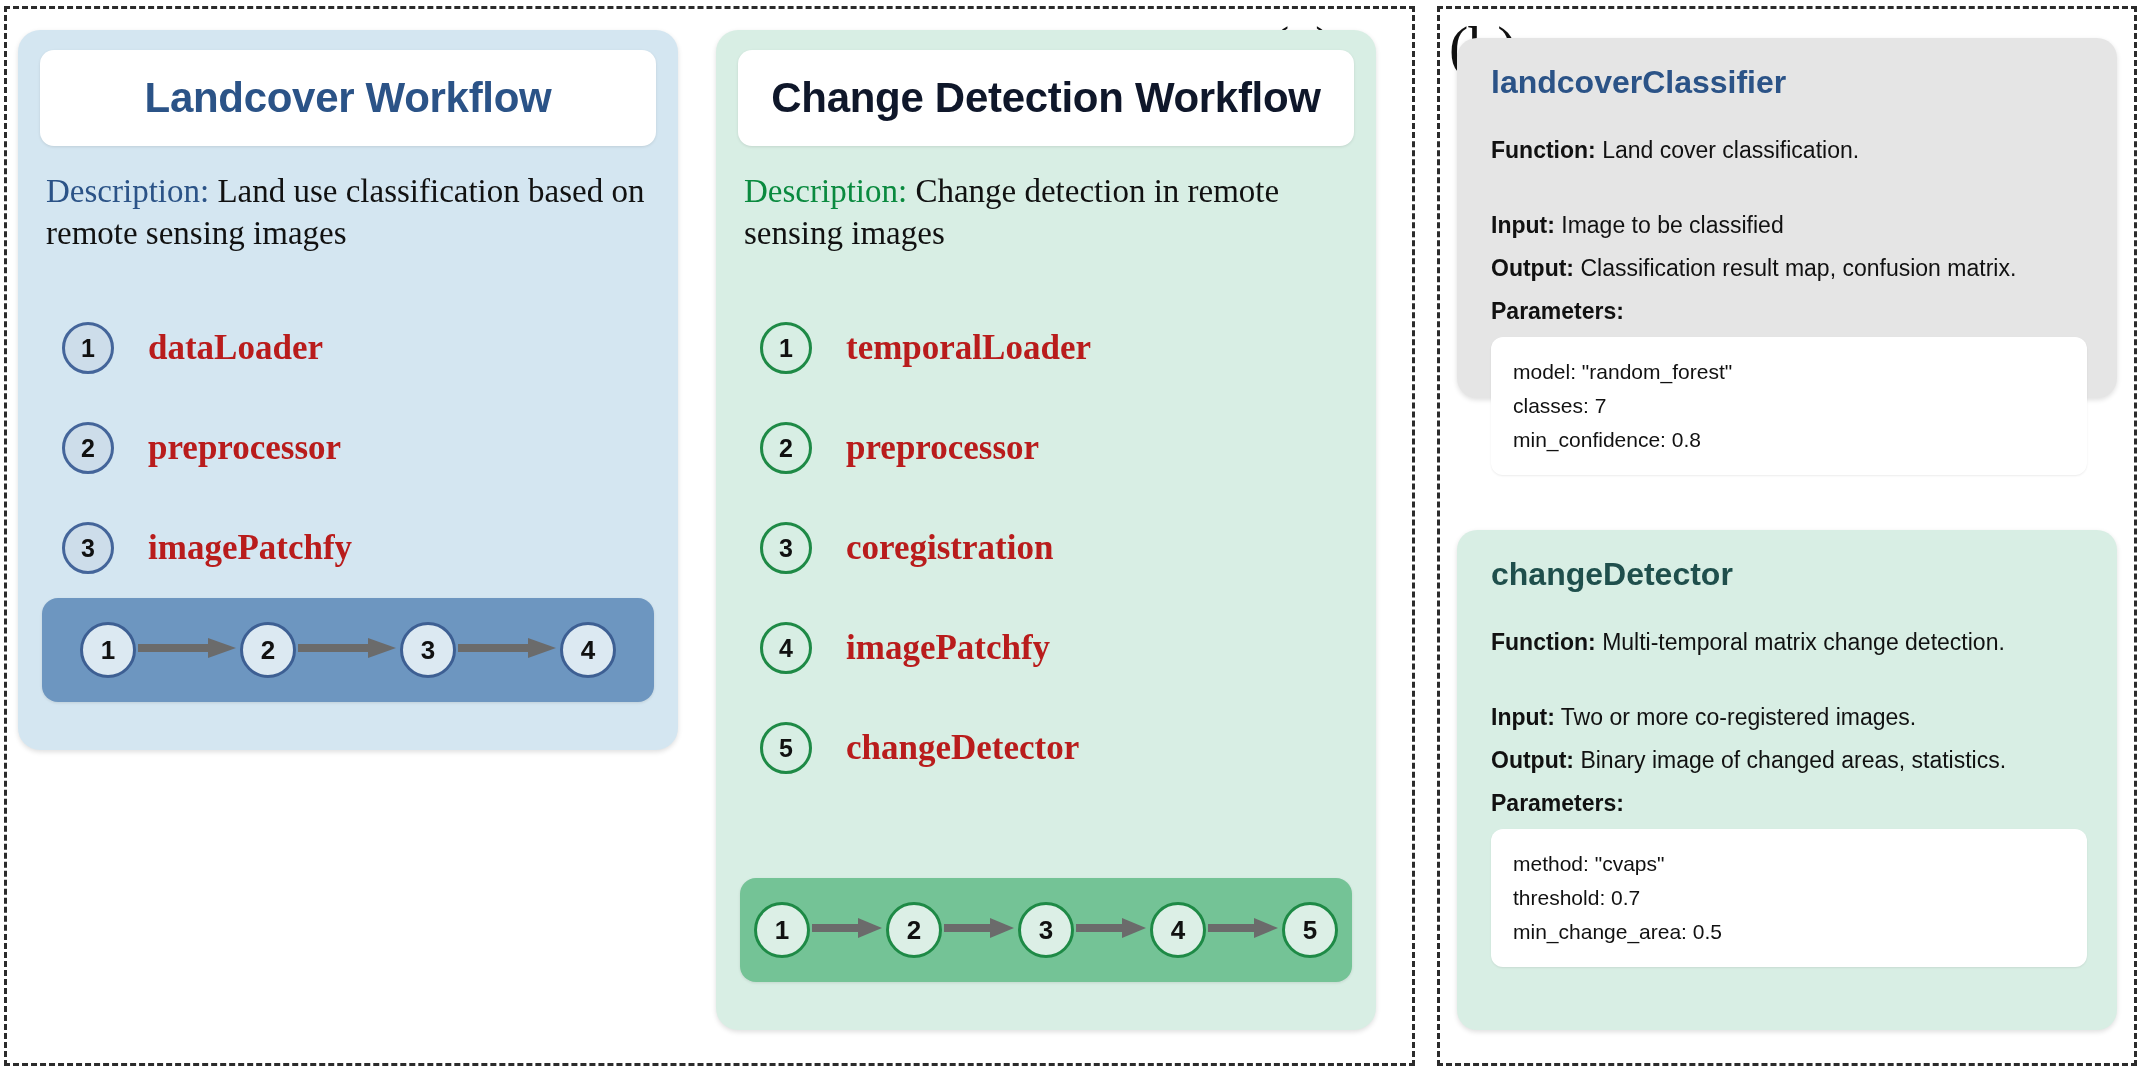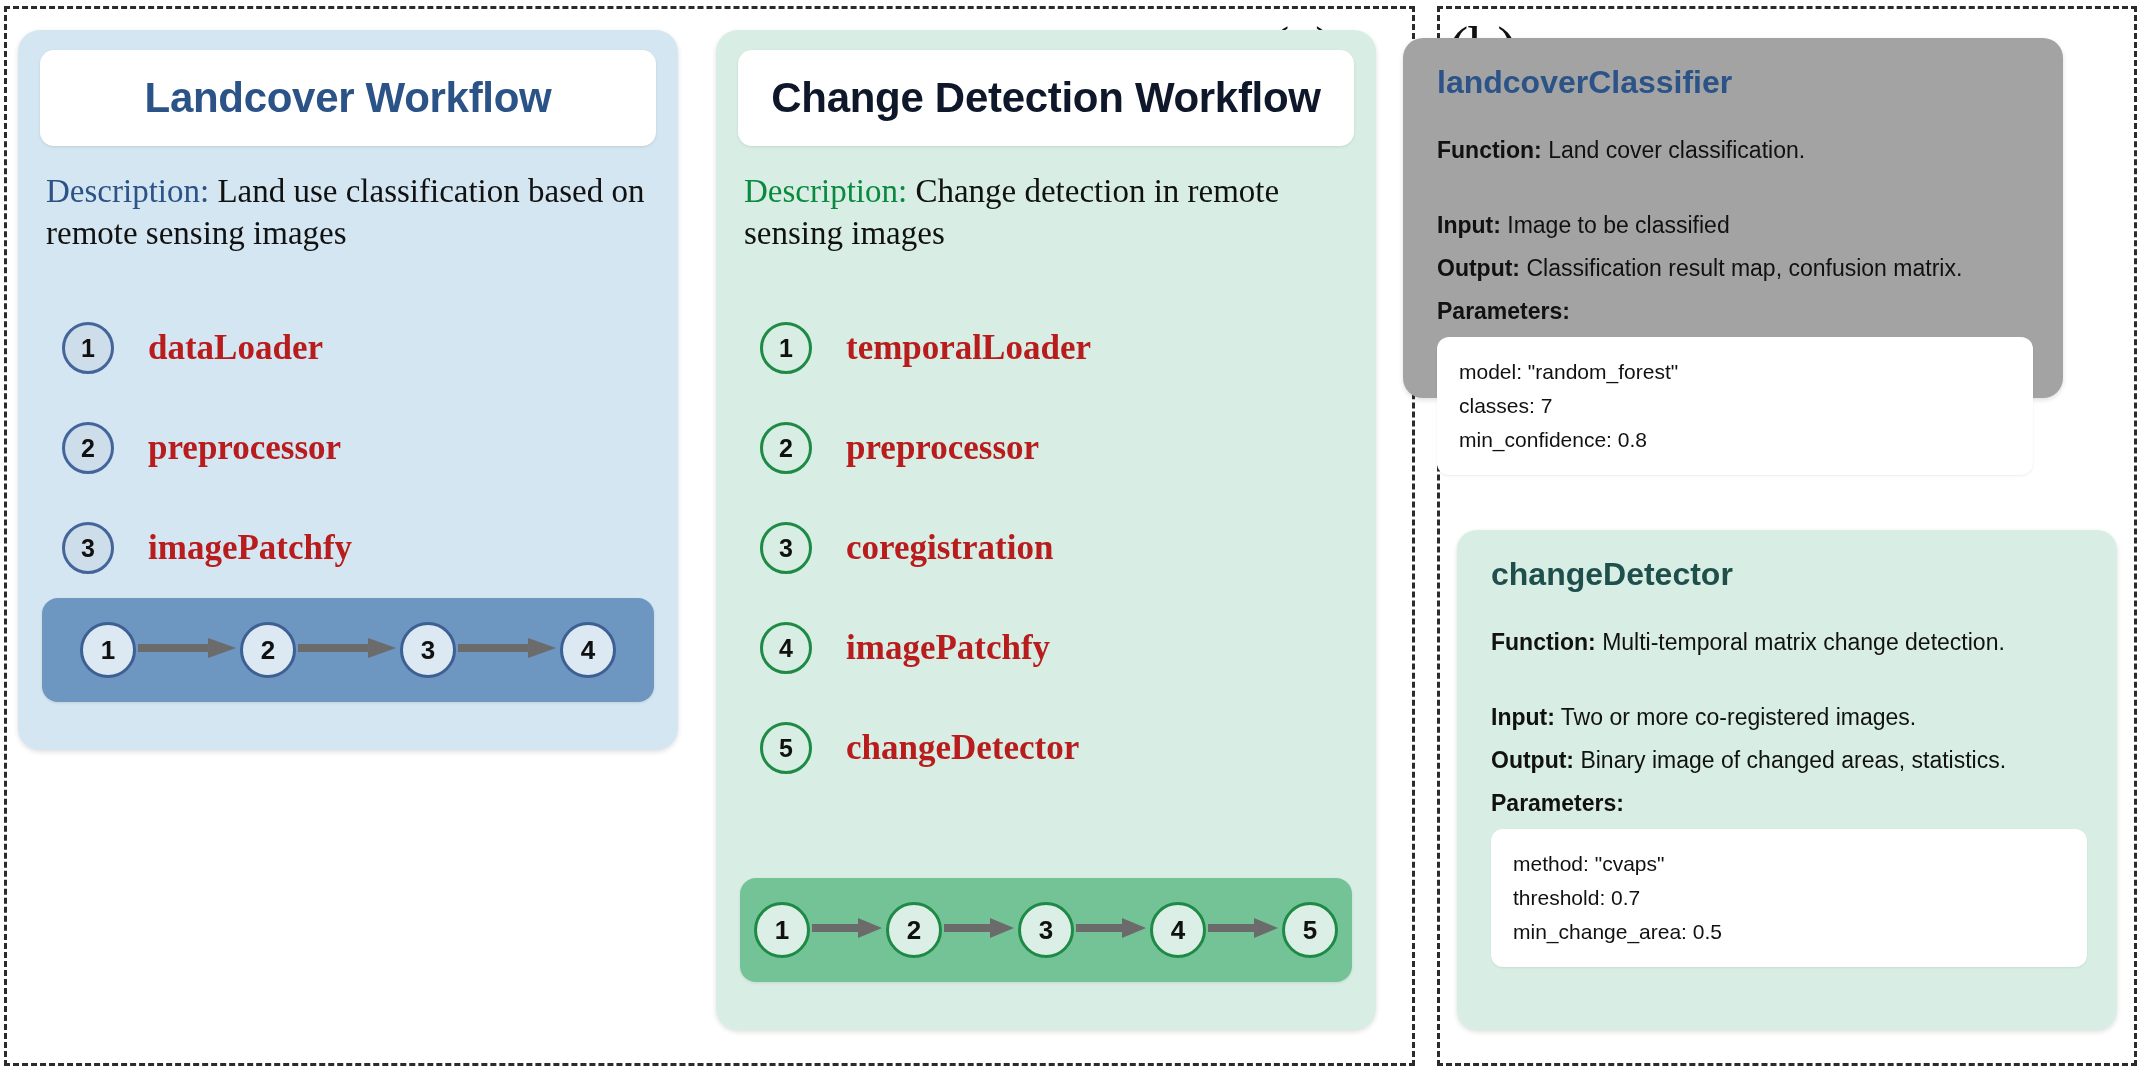--- a/index.html
+++ b/index.html
@@ -101,21 +101,21 @@
   .flow-arrow{flex:none;margin:0 2px;}
 
   
   .tool-card{
     position:absolute;
     border-radius:20px;
     box-shadow:0 2px 5px rgba(0,0,0,.13);
     box-sizing:border-box;
     padding:26px 30px 26px 34px;
   }
-  #tool-landcover{left:1403px;top:38px;width:660px;height:360px;background:#a3a3a3;}
+  #tool-landcover{left:1457px;top:38px;width:660px;height:360px;background:#e5e5e5;}
   #tool-change{left:1457px;top:530px;width:660px;height:500px;background:#d8eee4;}
 
   .tool-title{
     font-size:32px;font-weight:bold;margin:0 0 34px 0;
   }
   .tt-blue{color:#2b5387;}
   .tt-teal{color:#1f4f4c;}
 
   .tool-line{
     font-size:23px;color:#111;line-height:1.35;margin-bottom:12px;

